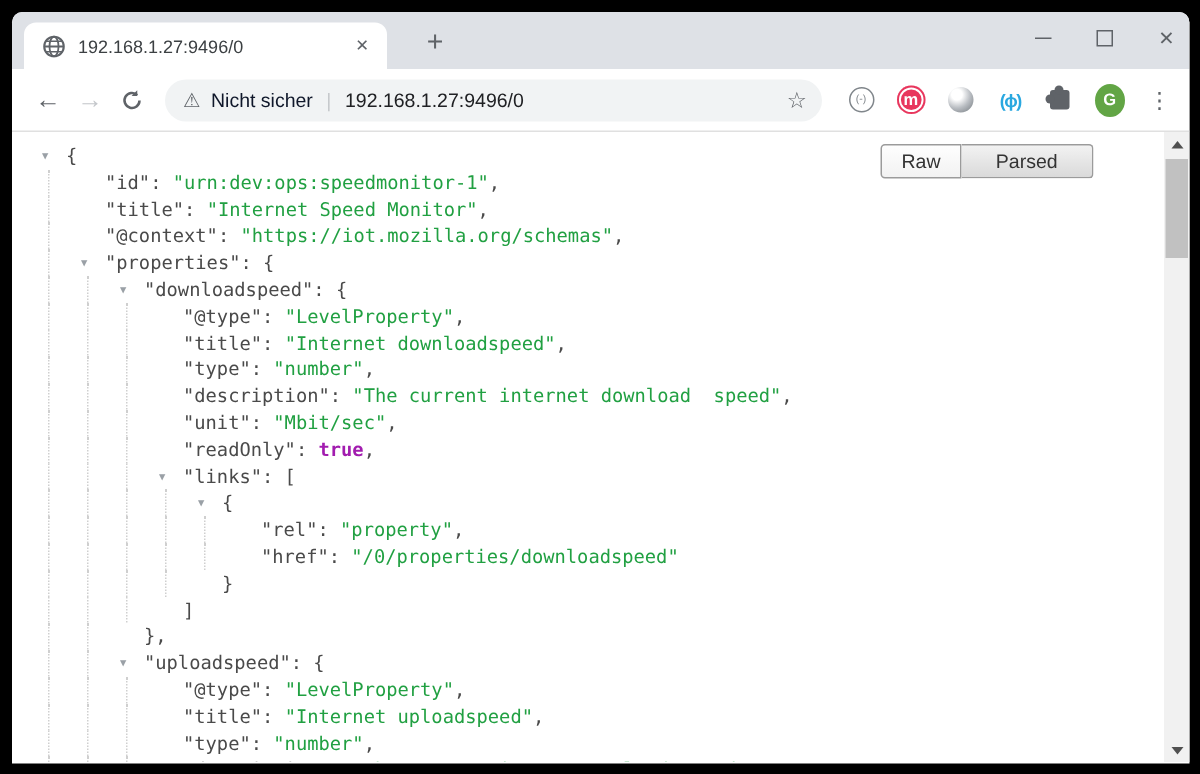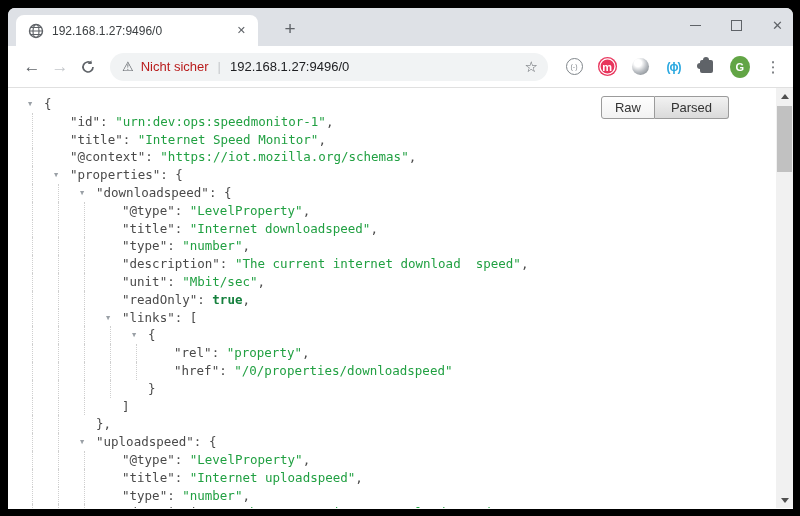--- a/index.html
+++ b/index.html
@@ -34,21 +34,21 @@
     display:flex;align-items:center;padding:0 10px;box-sizing:content-box;
   }
   .nav-ic{width:28px;height:28px;display:flex;align-items:center;justify-content:center;
     font-size:17px;color:#5f6368;flex:0 0 auto;}
   .nav-ic.disabled{color:#c4c7cb;}
   .omnibox{
     width:438px;height:28px;background:#f1f3f4;border-radius:14px;display:flex;
     align-items:center;padding:0 10px 0 12px;margin-left:8px;box-sizing:border-box;flex:0 0 auto;
   }
   .warn{font-size:13px;color:#5f6368;margin-right:7px;line-height:1;}
-  .sec-label{font-size:13px;color:#b91c1c;white-space:nowrap;}
+  .sec-label{font-size:13px;color:#0f172a;white-space:nowrap;}
   .sep{color:#c6c9cc;margin:0 9px;font-size:13px;}
   .url{flex:1;font-size:13px;color:#202124;white-space:nowrap;overflow:hidden;}
   .star{font-size:15px;color:#5f6368;margin-left:6px;}
   .ext-row{display:flex;align-items:center;gap:8px;margin-left:16px;flex:1;justify-content:space-between;}
   .ext{width:20px;height:20px;display:flex;align-items:center;justify-content:center;flex:0 0 auto;}
   .ext-dashcircle{width:17px;height:17px;border:1.6px solid #80868b;border-radius:50%;
     color:#80868b;font-size:7px;display:flex;align-items:center;justify-content:center;
     box-sizing:border-box;letter-spacing:0;}
   .ext-m{width:19px;height:19px;border-radius:50%;background:#e8365d;color:#fff;font-size:11px;
     font-weight:bold;display:flex;align-items:center;justify-content:center;
@@ -69,27 +69,27 @@
     position:relative;height:420px;background:#fff;overflow:hidden;
     font-family:"DejaVu Sans Mono","Liberation Mono",monospace;font-size:12.5px;
     color:#4a4a4a;padding-top:7px;box-sizing:border-box;
   }
   .jline{position:relative;height:17.8px;line-height:17.8px;white-space:pre;}
   .guide{position:absolute;top:0;bottom:0;width:0;border-left:1px dotted #cfcfcf;}
   .arrow{position:absolute;top:1px;font-size:7px;color:#9aa0a6;line-height:17.8px;cursor:pointer;}
   .tk-k{color:#4a4a4a;}
   .tk-pu{color:#4a4a4a;}
   .tk-s{color:#21a042;}
-  .tk-b{color:#15803d;font-weight:bold;}
+  .tk-b{color:#a21caf;font-weight:bold;}
   .viewer-toggle{position:absolute;top:8px;right:64px;display:flex;z-index:5;border-radius:11px;}
   .vbtn{height:23px;border:1px solid #9b9b9b;font-size:13px;color:#333;
     display:flex;align-items:center;justify-content:center;box-sizing:border-box;
     font-family:"Liberation Sans",sans-serif;cursor:pointer;}
   .vbtn.raw{width:54px;border-radius:3px 0 0 3px;background:linear-gradient(#fefefe,#f2f2f2);}
-  .vbtn.parsed{width:74px;border-radius:0 3px 3px 0;border-left:none;
+  .vbtn.parsed{width:88px;border-radius:0 3px 3px 0;border-left:none;
     background:linear-gradient(#f2f2f2,#dadada);}
   
   .scrollbar{position:absolute;right:0;top:0;width:17px;height:420px;background:#f1f1f1;z-index:6;}
   .sb-up,.sb-down{position:absolute;left:0;width:17px;height:16px;display:flex;
     align-items:center;justify-content:center;}
   .sb-up{top:0;} .sb-down{bottom:0;}
   .tri-up{width:0;height:0;border-left:4px solid transparent;border-right:4px solid transparent;
     border-bottom:5px solid #505050;}
   .tri-down{width:0;height:0;border-left:4px solid transparent;border-right:4px solid transparent;
     border-top:5px solid #505050;}

